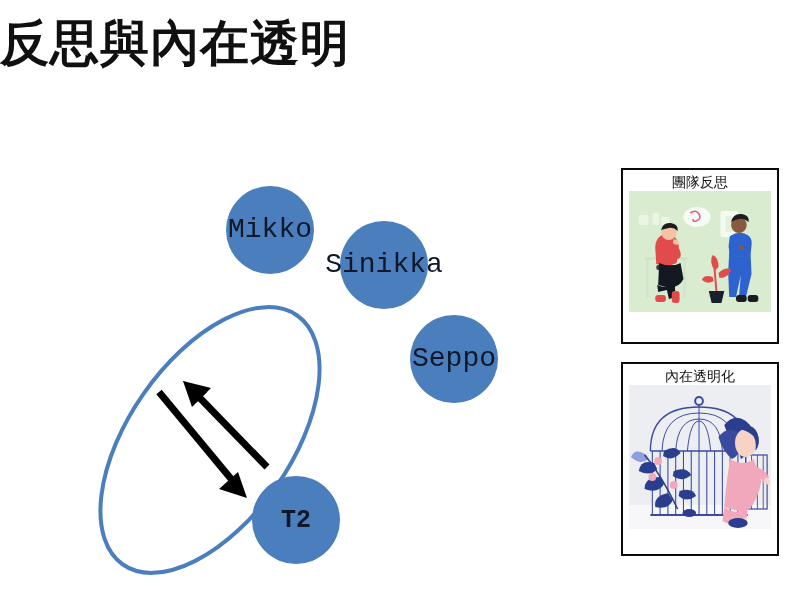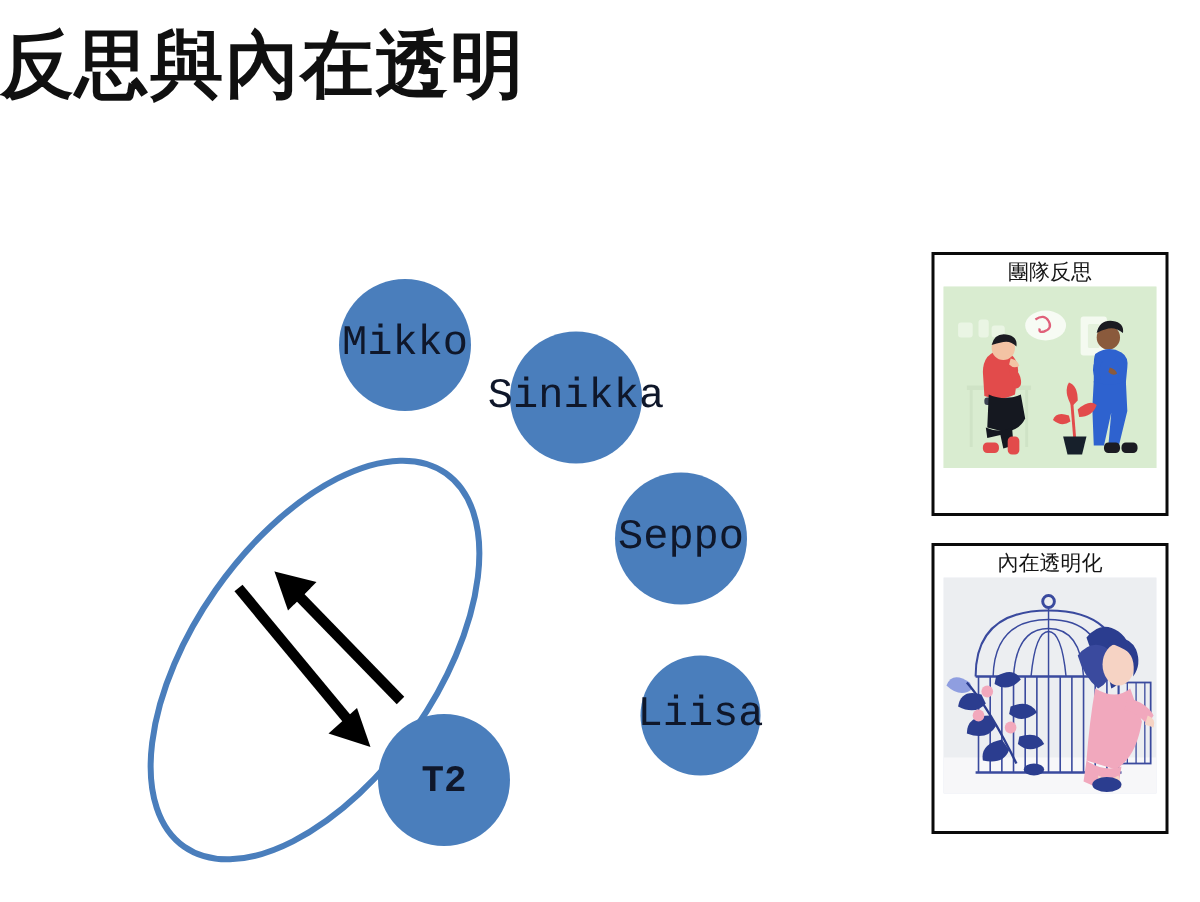--- a/index.html
+++ b/index.html
@@ -127,23 +127,20 @@
     </div>
 
     <div class="person-node" style="left:340px; top:101px; width:88px; height:88px;text-align:right;">
       <span class="person-label">Sinikka</span>
     </div>
 
     <div class="person-node" style="left:410px; top:195px; width:88px; height:88px;">
       <span class="person-label">Seppo</span>
     </div>
 
-    <div class="person-node" style="left:427px; top:317px; width:80px; height:80px;">
-      <span class="person-label">Liisa</span>
-    </div>
 
 
     <div class="person-node" style="left:252px; top:356px; width:88px; height:88px;">
       <span class="person-label bold">T2</span>
     </div>
   </div>
 
   <div class="pic-card" id="card-reflection" style="left:621px; top:168px; width:158px; height:176px;">
     <div class="pic-caption">團隊反思</div>
     <div class="pic-art">

